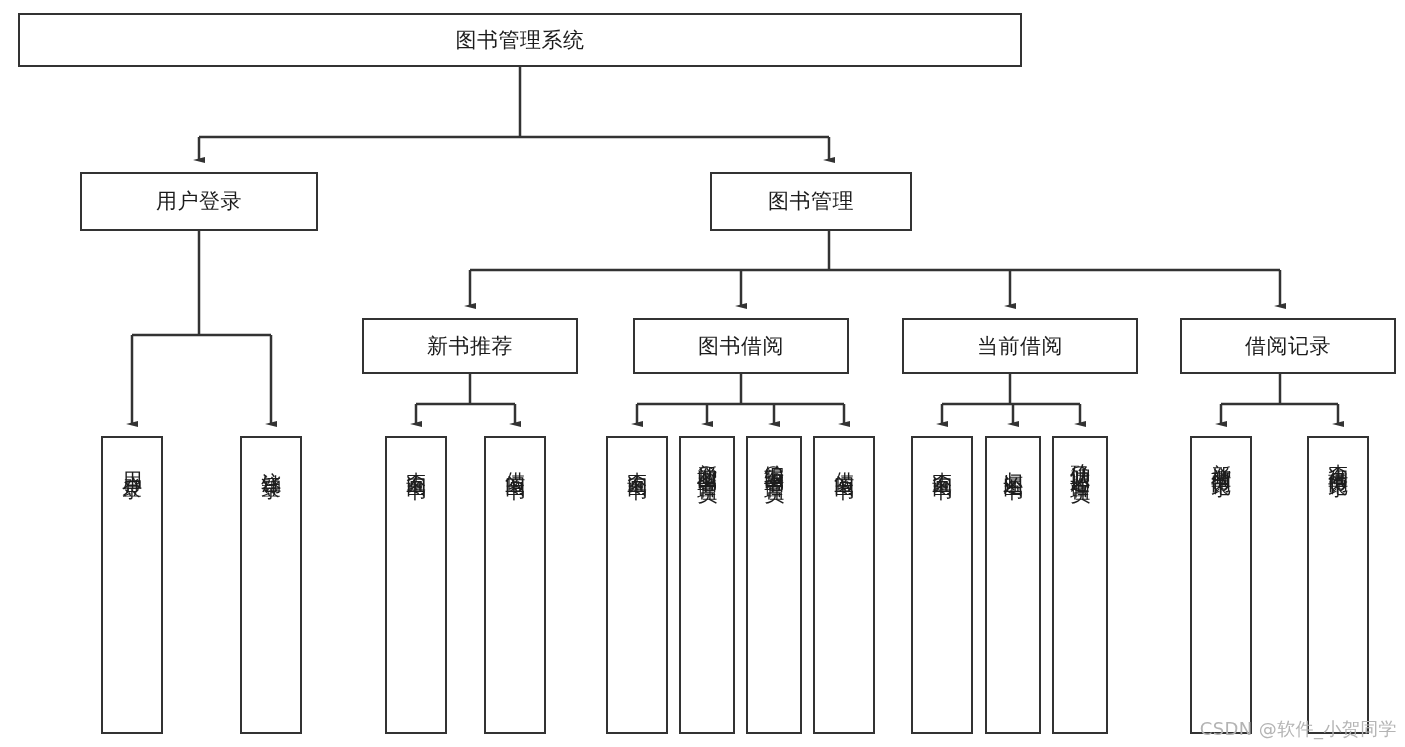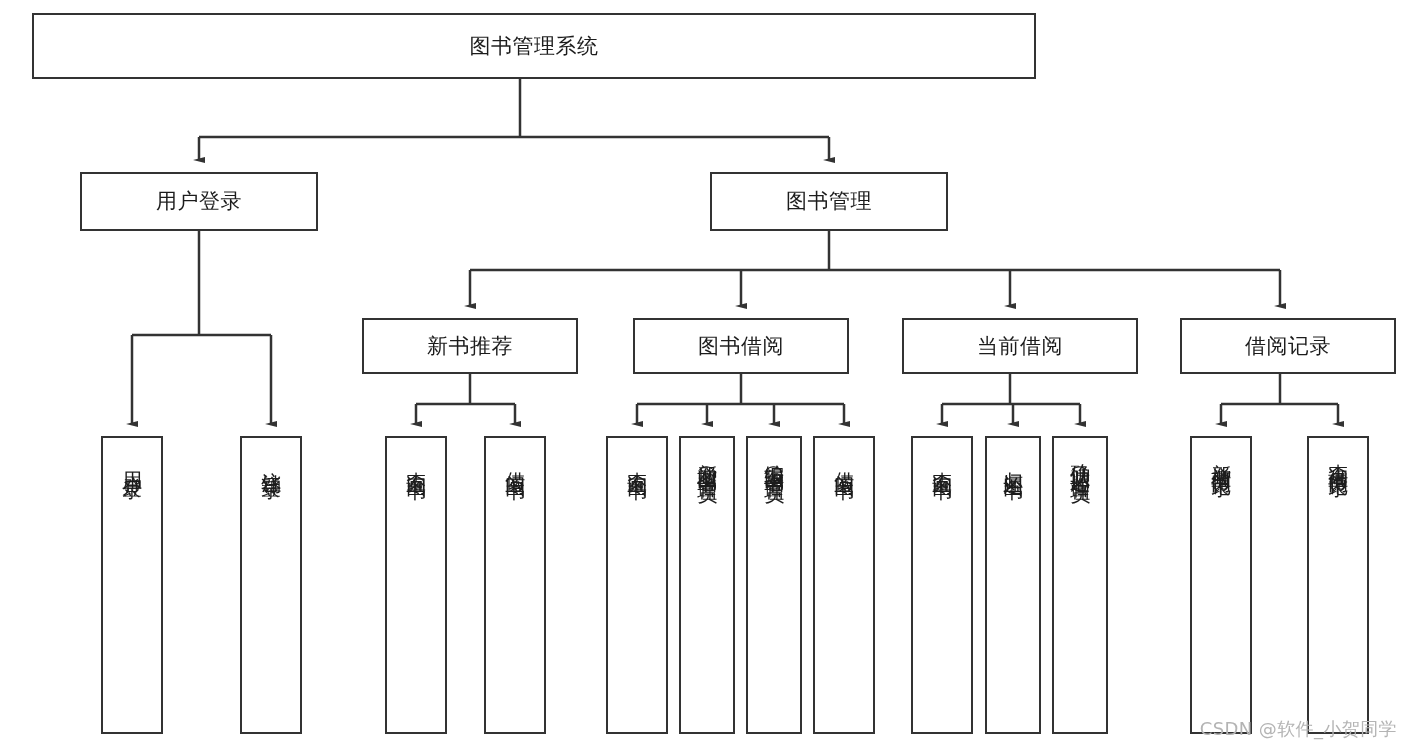--- a/index.html
+++ b/index.html
@@ -119,28 +119,28 @@
       <line x1="1013" y1="404" x2="1013" y2="424" marker-end="url(#arrow)"></line>
       <line x1="1080" y1="404" x2="1080" y2="424" marker-end="url(#arrow)"></line>
 
       <line x1="1280" y1="374" x2="1280" y2="404"></line>
       <line x1="1221" y1="404" x2="1338" y2="404"></line>
       <line x1="1221" y1="404" x2="1221" y2="424" marker-end="url(#arrow)"></line>
       <line x1="1338" y1="404" x2="1338" y2="424" marker-end="url(#arrow)"></line>
     </g>
   </svg>
 
-  <div class="node" id="node-root" style="left: 32px; top: 13px; width: 1004px; height: 66px; border-color: rgb(51, 51, 51); background: rgb(255, 255, 255);">
+  <div class="node" id="node-root" style="left: 18px; top: 13px; width: 1004px; height: 54px; border-color: rgb(51, 51, 51); background: rgb(255, 255, 255);">
     <span class="node-label">图书管理系统</span>
   </div>
 
   <div class="node" id="node-l1-0" style="left: 80px; top: 172px; width: 238px; height: 59px; border-color: rgb(51, 51, 51); background: rgb(255, 255, 255);">
     <span class="node-label">用户登录</span>
   </div>
-  <div class="node" id="node-l1-1" style="left: 710px; top: 172px; width: 238px; height: 59px; border-color: rgb(51, 51, 51); background: rgb(255, 255, 255);">
+  <div class="node" id="node-l1-1" style="left: 710px; top: 172px; width: 202px; height: 59px; border-color: rgb(51, 51, 51); background: rgb(255, 255, 255);">
     <span class="node-label">图书管理</span>
   </div>
 
   <div class="node" id="node-l2-1" style="left: 633px; top: 318px; width: 216px; height: 56px; border-color: rgb(51, 51, 51); background: rgb(255, 255, 255);">
     <span class="node-label">图书借阅</span>
   </div>
   <div class="node" id="node-l2-0" style="left: 362px; top: 318px; width: 216px; height: 56px; border-color: rgb(51, 51, 51); background: rgb(255, 255, 255);">
     <span class="node-label">新书推荐</span>
   </div>
   <div class="node" id="node-l2-2" style="left: 902px; top: 318px; width: 236px; height: 56px; border-color: rgb(51, 51, 51); background: rgb(255, 255, 255);">

